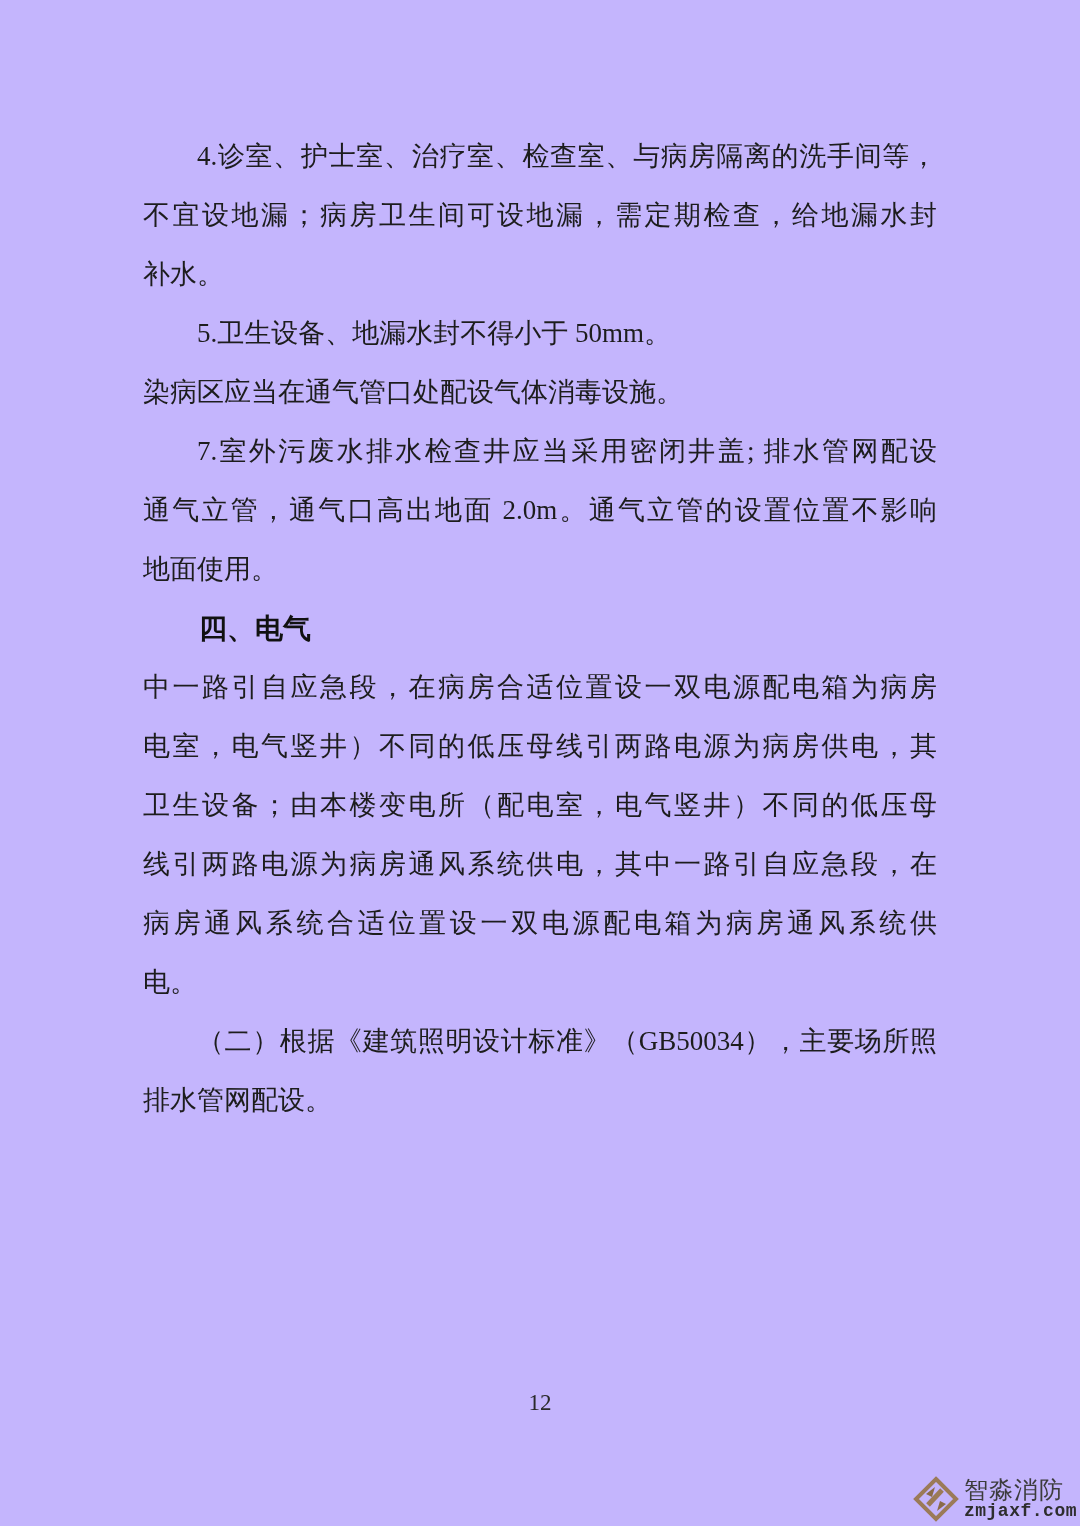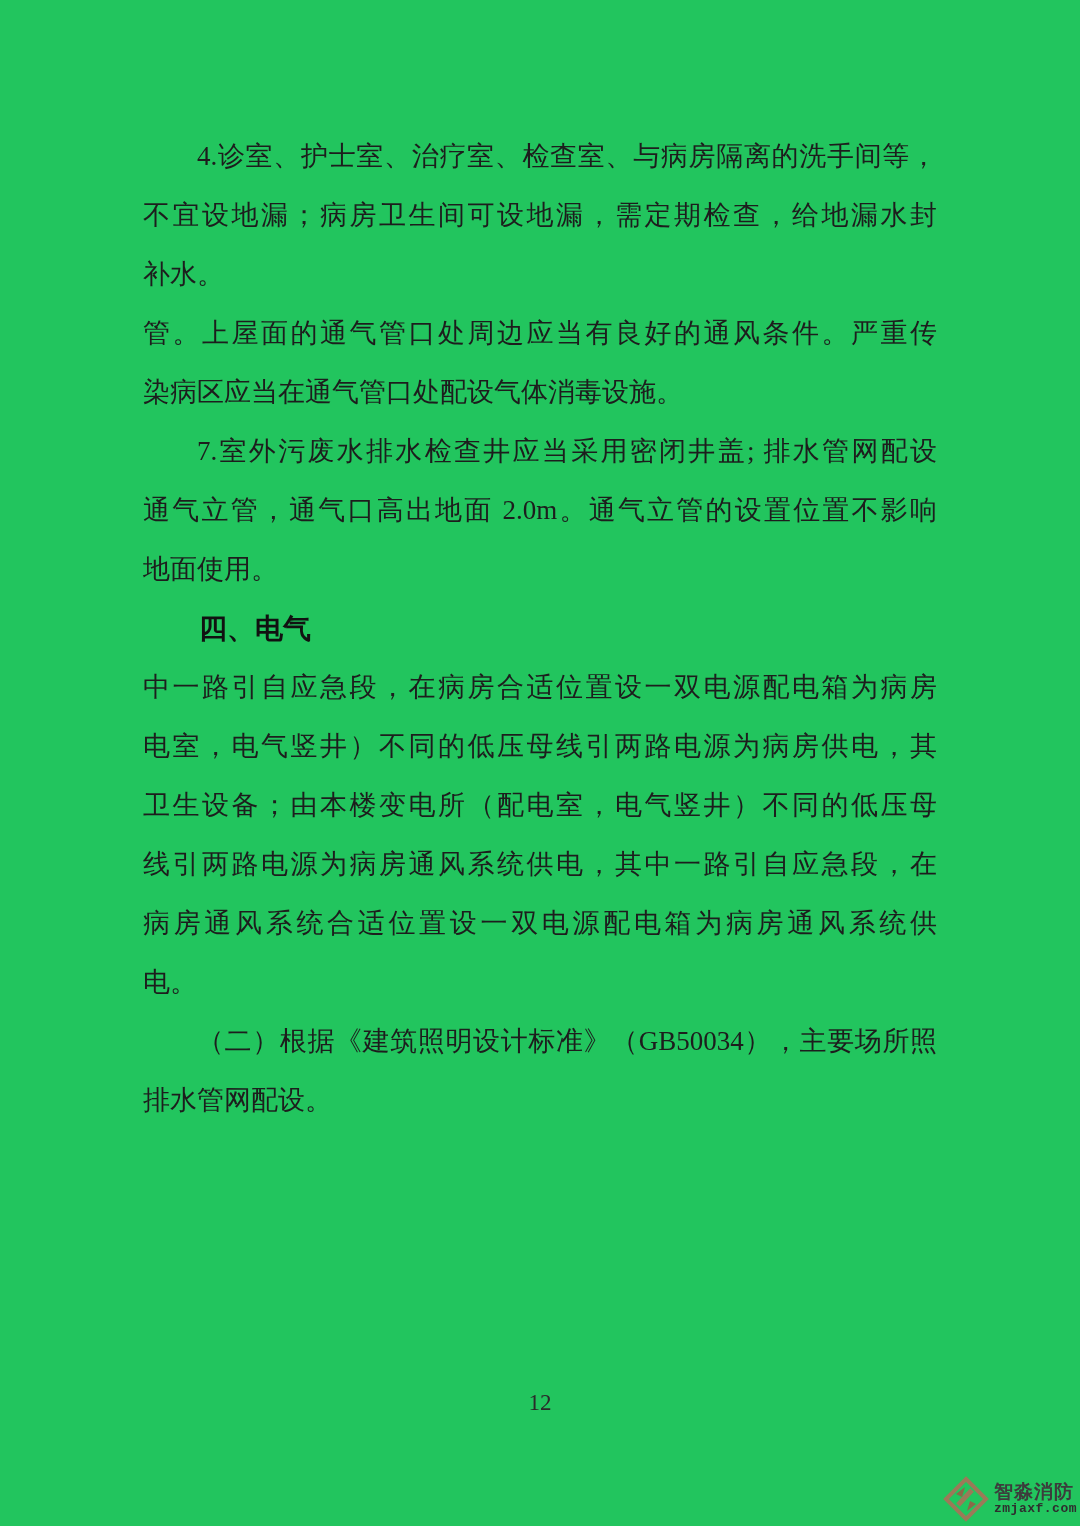--- a/index.html
+++ b/index.html
@@ -1,20 +1,20 @@
 <!DOCTYPE html>
 <html><head>
 <meta charset="utf-8">
 <style>
   html, body { margin: 0; padding: 0; background: #e8e8e8; }
   .page {
     position: relative;
     width: 1080px;
     height: 1526px;
-    background: #22c55e;
+    background: #c4b5fd;
     font-family: "Liberation Serif", "DejaVu Serif", serif;
     color: #1d1d1d;
     overflow: hidden;
   }
   .doc-body {
     position: absolute;
     left: 143px;
     top: 127px;
     width: 794px;
     font-size: 27px;
@@ -50,49 +50,51 @@
     right: 3px;
     bottom: 4px;
     display: flex;
     align-items: center;
     gap: 5px;
   }
   .wm-icon { width: 46px; height: 46px; flex: 0 0 auto; }
   .wm-text { display: flex; flex-direction: column; line-height: 1.05; }
   .wm-brand {
     font-family: "Liberation Sans", "DejaVu Sans", sans-serif;
-    font-weight: 700;
-    font-size: 19px;
+    font-weight: 400;
+    font-size: 24px;
     color: #3c3c3c;
     letter-spacing: 1px;
   }
   .wm-domain {
     font-family: "Liberation Mono", "DejaVu Sans Mono", monospace;
     font-weight: 700;
-    font-size: 13px;
+    font-size: 18px;
     color: #2e2e2e;
     letter-spacing: 0.5px;
   }
 </style>
 </head>
 <body>
 
 <div class="page">
 
   <div class="doc-body">
 
     <p>
       <span class="ln jl ind">4.诊室、护士室、治疗室、检查室、与病房隔离的洗手间等，</span>
       <span class="ln jl">不宜设地漏；病房卫生间可设地漏，需定期检查，给地漏水封</span>
       <span class="ln ll">补水。</span>
     </p>
 
+    <p>
+      <span class="ln ll ind">5.卫生设备、地漏水封不得小于 50mm。</span>
+    </p>
 
     <p>
-      <span class="ln jl">管。上屋面的通气管口处周边应当有良好的通风条件。严重传</span>
       <span class="ln ll">染病区应当在通气管口处配设气体消毒设施。</span>
     </p>
 
     <p>
       <span class="ln jl ind">7.室外污废水排水检查井应当采用密闭井盖; 排水管网配设</span>
       <span class="ln jl">通气立管，通气口高出地面 2.0m。通气立管的设置位置不影响</span>
       <span class="ln ll">地面使用。</span>
     </p>
 
     <p>

